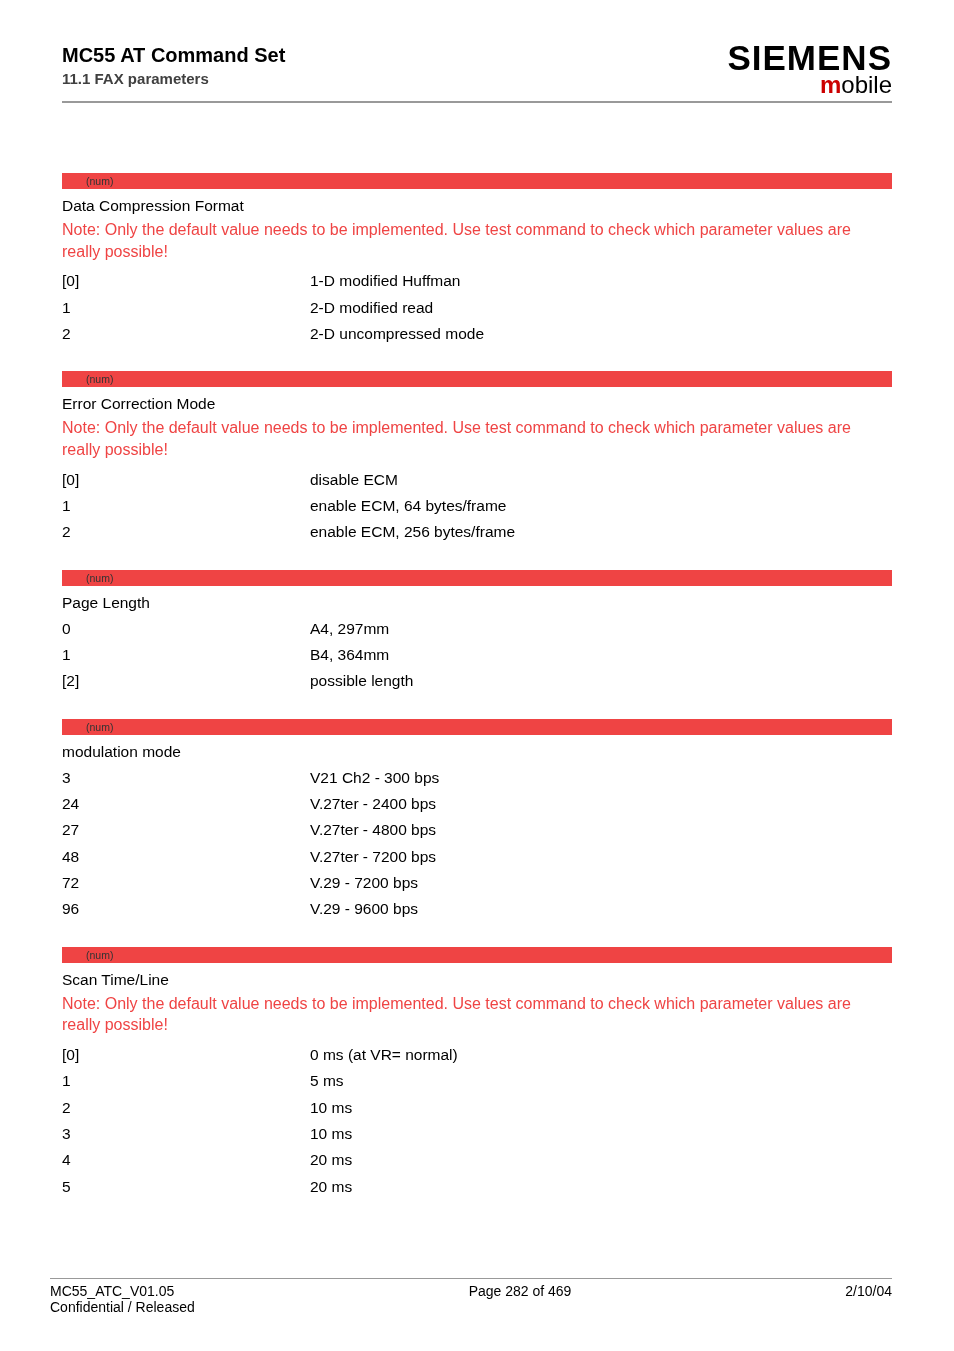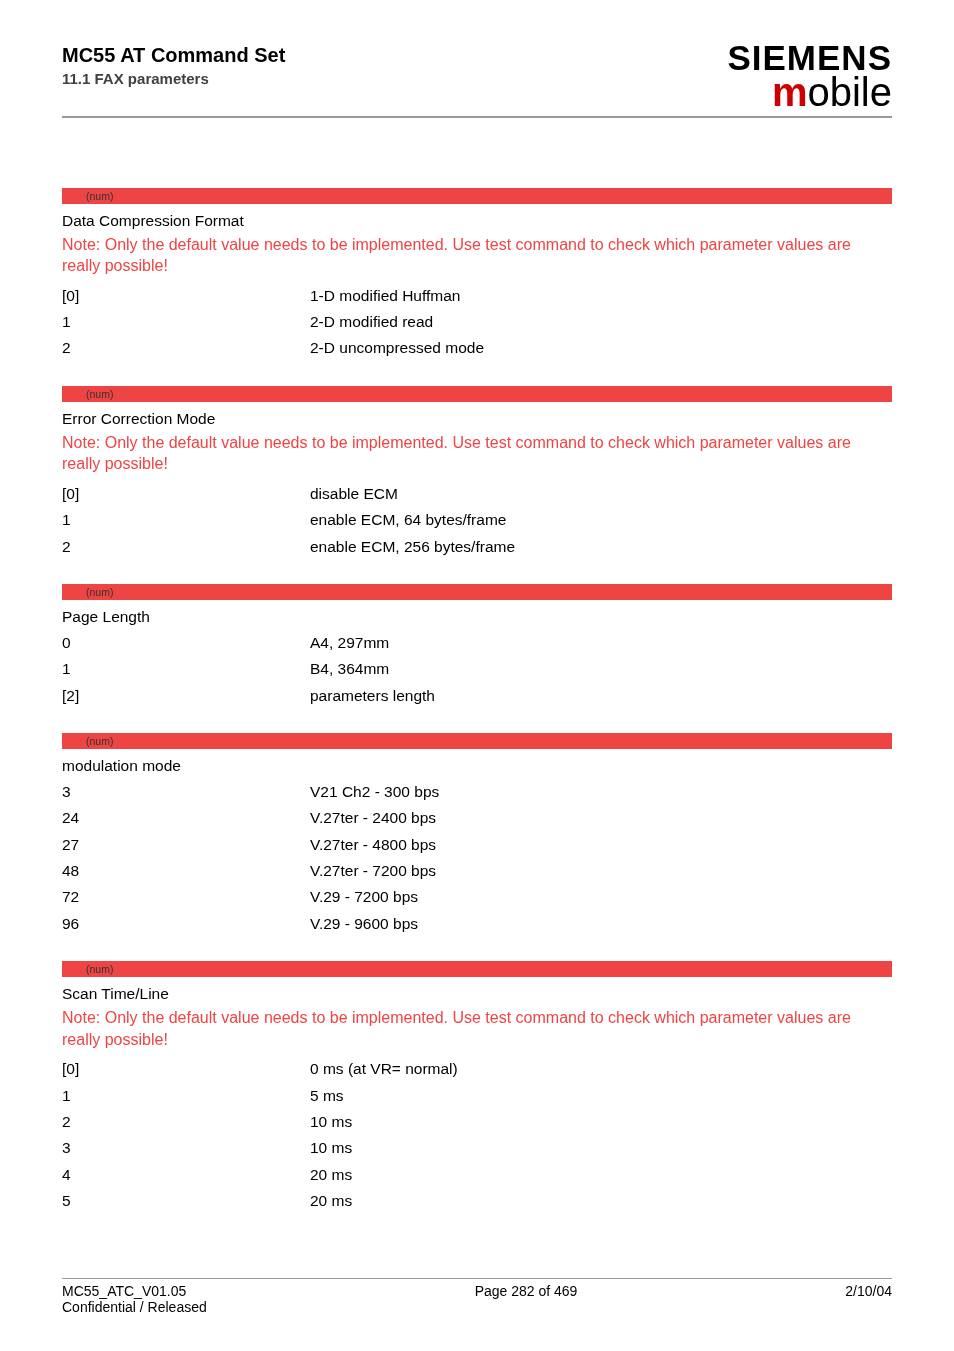--- a/index.html
+++ b/index.html
@@ -39,21 +39,21 @@
     line-height: 0.9;
     margin-left: 40px;
   }
   .brand-main {
     font-size: 35px;
     font-weight: 900;
     letter-spacing: 1px;
     color: #000;
   }
   .brand-sub {
-    font-size: 40px;
+    font-size: 24px;
     font-weight: normal;
     color: #000;
   }
   .brand-sub .m {
     color: #c00;
     font-weight: bold;
   }
   .section {
     margin-bottom: 24px;
   }
@@ -83,21 +83,21 @@
   .kv-key {
     width: 248px;
     flex-shrink: 0;
   }
   .kv-val {
     flex: 1;
   }
   .footer {
     position: absolute;
     bottom: 36px;
-    left: 62px;
+    left: 50px;
     right: 62px;
     border-top: 1px solid #999;
     padding-top: 4px;
     display: flex;
     justify-content: space-between;
     font-size: 14px;
     color: #000;
   }
 </style>
 </head>
@@ -156,21 +156,21 @@
         <div class="kv-row">
           <div class="kv-key">0</div>
           <div class="kv-val">A4, 297mm</div>
         </div>
         <div class="kv-row">
           <div class="kv-key">1</div>
           <div class="kv-val">B4, 364mm</div>
         </div>
         <div class="kv-row">
           <div class="kv-key">[2]</div>
-          <div class="kv-val">parameters length</div>
+          <div class="kv-val">possible length</div>
         </div>
       </div>
       <div class="section">
         <div class="param-bar">(num)</div>
         <div class="param-title">modulation mode</div>
         <div class="kv-row">
           <div class="kv-key">3</div>
           <div class="kv-val">V21 Ch2 - 300 bps</div>
         </div>
         <div class="kv-row">

